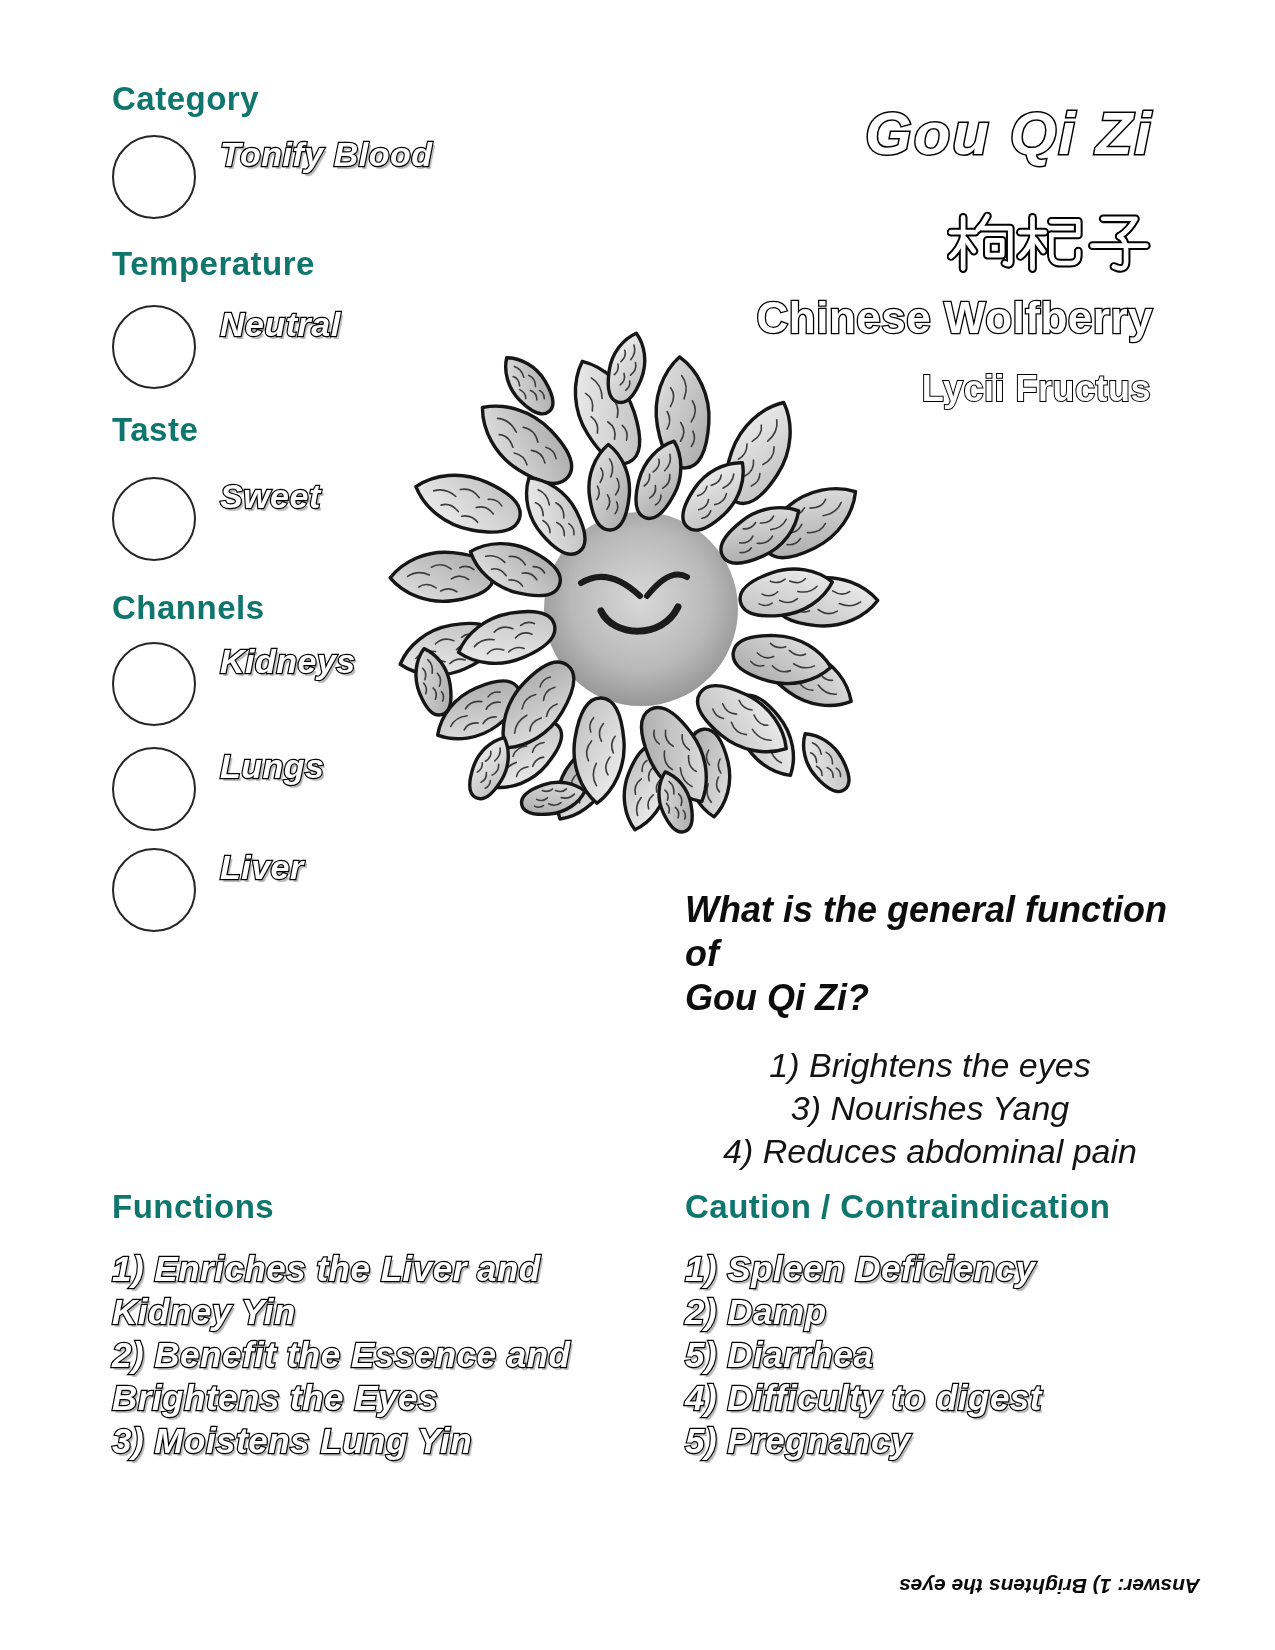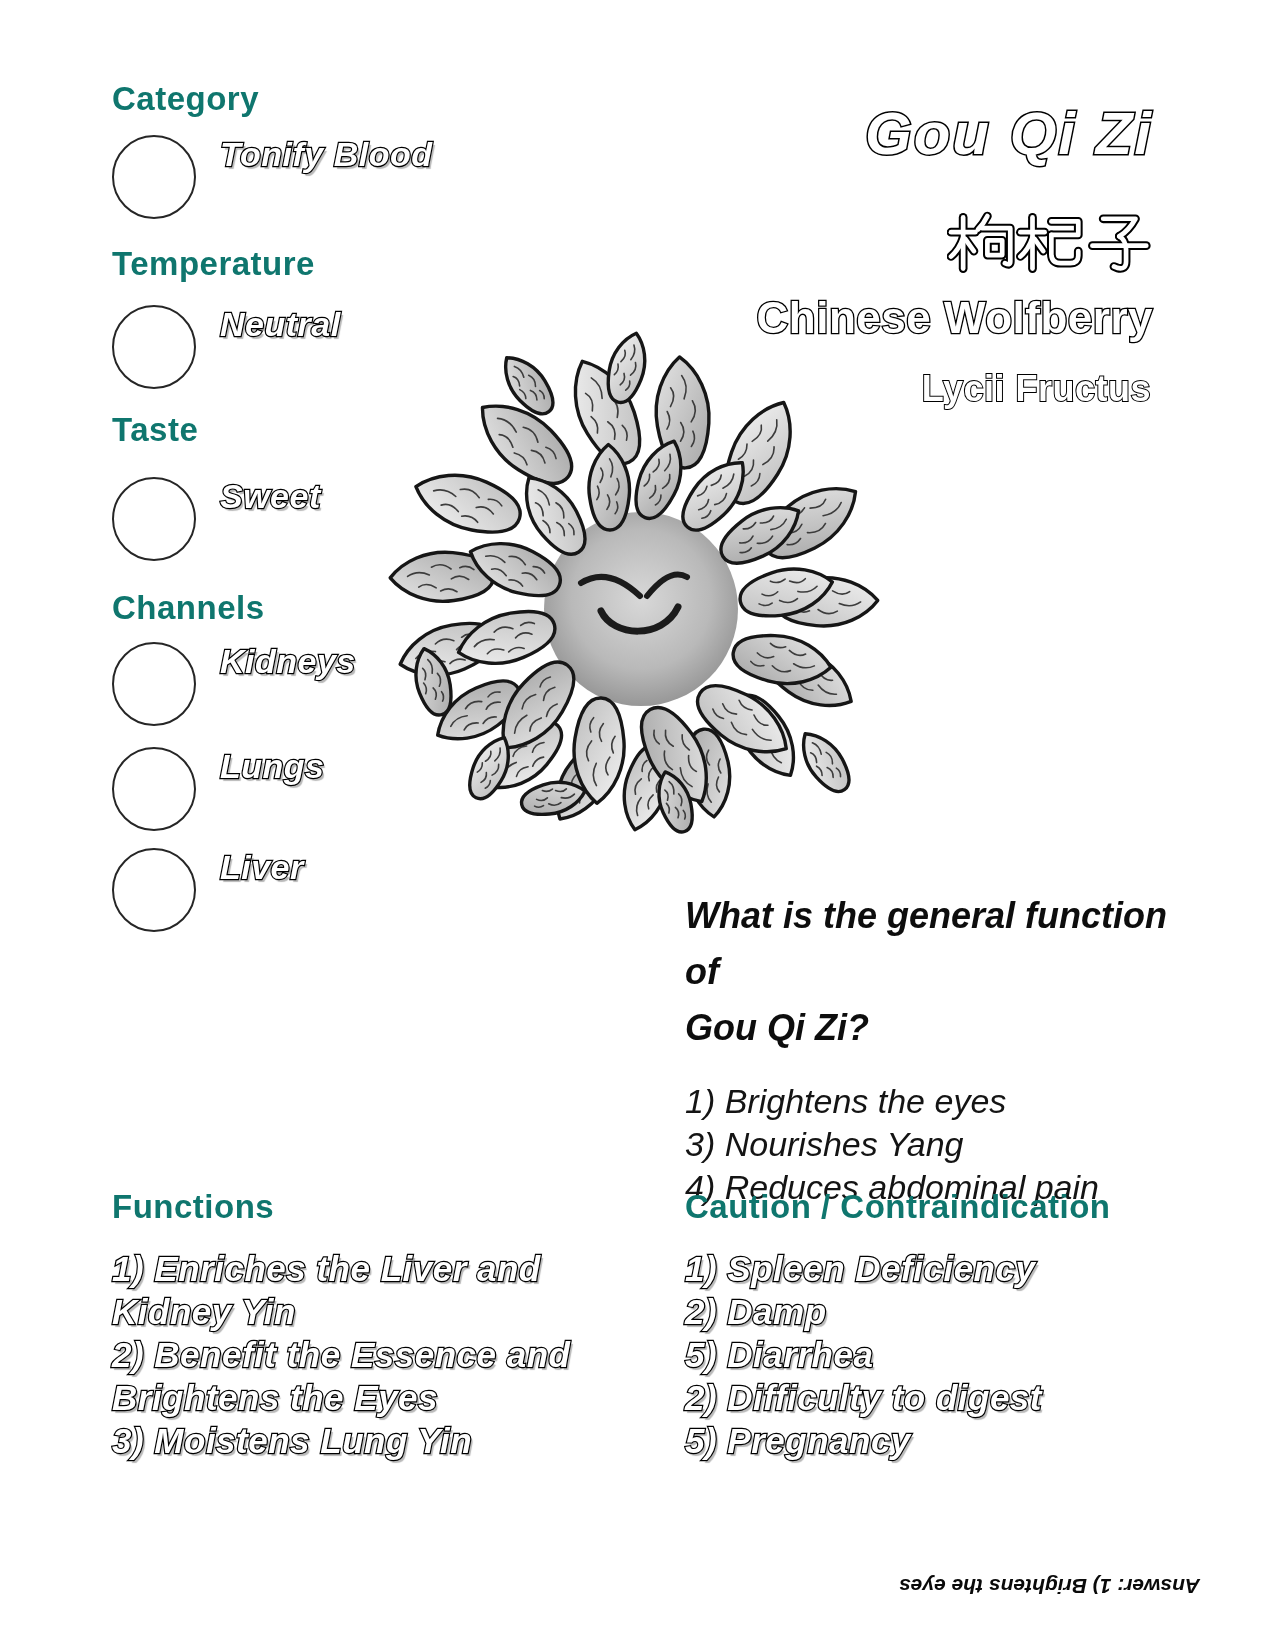--- a/index.html
+++ b/index.html
@@ -33,23 +33,23 @@
   
   #title-pinyin{
     top:84px;right:122px;font-size:60px;line-height:100px;
     -webkit-text-stroke:3px #000;text-shadow:none;letter-spacing:2px;
   }
   #title-cn{top:208px;right:122px;width:206px;height:70px;}
   #title-en{top:293px;right:122px;font-size:44px;-webkit-text-stroke:2.6px #000;text-shadow:none;}
   #title-latin{top:368px;right:124px;font-size:36px;-webkit-text-stroke:2px #000;text-shadow:none;}
   
   #quiz{left:685px;top:888px;width:490px;}
-  .q-line{font-size:36px;font-weight:bold;font-style:italic;line-height:56px;color:#0d0d0d;}
+  .q-line{font-size:36px;font-weight:bold;font-style:italic;line-height:44px;color:#0d0d0d;}
   #quiz-options{margin-top:24px;}
-  .q-option{font-size:34px;font-style:italic;line-height:43px;color:#141414;}
+  .q-option{font-size:34px;font-style:italic;line-height:43px;color:#141414;text-align:center;}
   
   #functions-heading{left:112px;top:1188px;}
   #functions-list{left:112px;top:1247px;width:535px;}
   #cautions-heading{left:685px;top:1188px;}
   #cautions-list{left:685px;top:1247px;width:505px;}
   .big-item{font-size:35px;line-height:43px;}
   
   #answer{
     top:1574px;right:75px;
     transform:rotate(180deg);
@@ -497,17 +497,17 @@
   <div class="outlined it big-item">1) Enriches the Liver and Kidney Yin</div>
   <div class="outlined it big-item">2) Benefit the Essence and Brightens the Eyes</div>
   <div class="outlined it big-item">3) Moistens Lung Yin</div>
 </div>
 
 <div class="abs heading" id="cautions-heading">Caution / Contraindication</div>
 <div class="abs" id="cautions-list">
   <div class="outlined it big-item">1) Spleen Deficiency</div>
   <div class="outlined it big-item">2) Damp</div>
   <div class="outlined it big-item">5) Diarrhea</div>
-  <div class="outlined it big-item">2) Difficulty to digest</div>
+  <div class="outlined it big-item">4) Difficulty to digest</div>
   <div class="outlined it big-item">5) Pregnancy</div>
 </div>
 
 <div class="abs" id="answer">Answer: 1) Brightens the eyes</div>
 
 </body></html>

